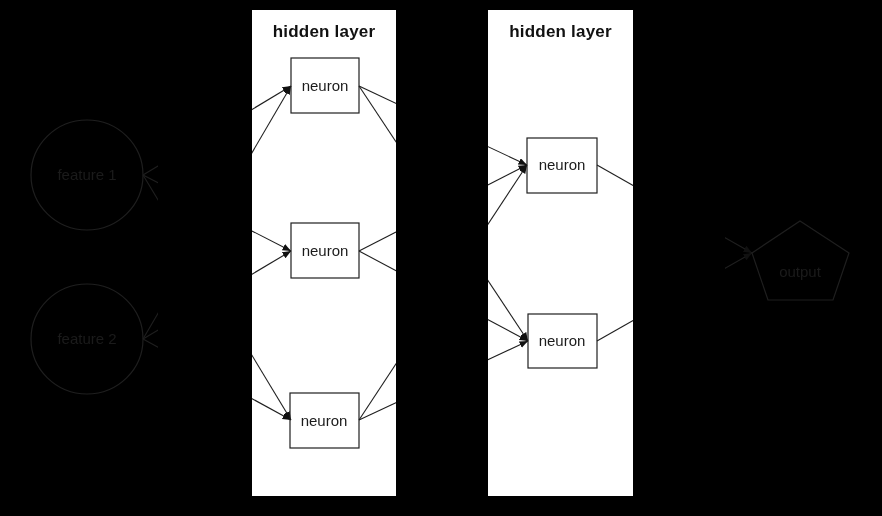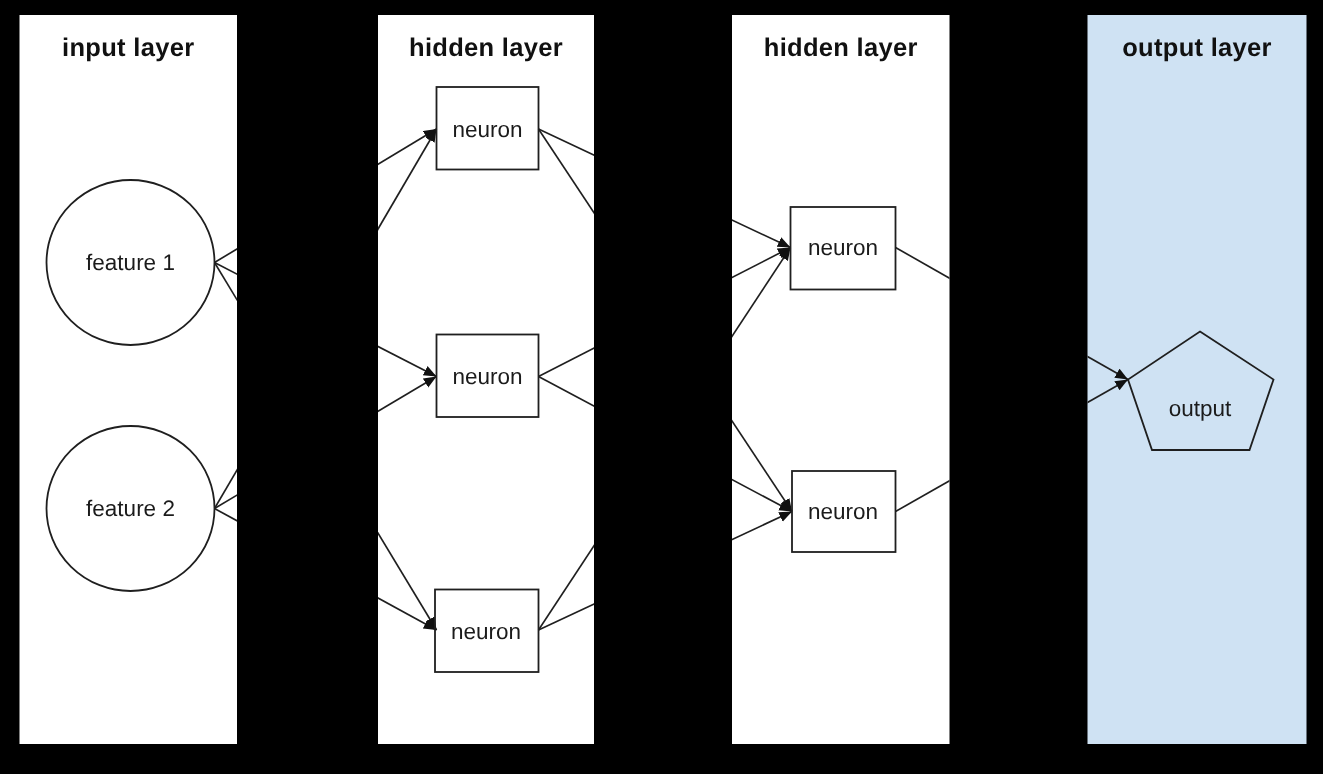--- a/index.html
+++ b/index.html
@@ -43,35 +43,29 @@
     font-size: 15px;
     fill: #1b1b1b;
     text-anchor: middle;
   }
 </style>
 </head>
 <body>
 
 <div class="canvas">
 
-  <div class="column col1">
-    <div class="layer-title">input layer</div>
-  </div>
 
   <div class="column col2">
     <div class="layer-title">hidden layer</div>
   </div>
 
   <div class="column col3">
     <div class="layer-title">hidden layer</div>
   </div>
 
-  <div class="column col4 output-col">
-    <div class="layer-title">output layer</div>
-  </div>
 
   <svg class="net" viewBox="0 0 882 516" xmlns="http://www.w3.org/2000/svg">
     <defs>
       <marker id="arrow" markerUnits="userSpaceOnUse" markerWidth="10" markerHeight="8" refX="8.5" refY="3.5" orient="auto">
         <path d="M0,0 L8.5,3.5 L0,7 Z" fill="#111111"></path>
       </marker>
       <clipPath id="colsClip">
         <rect x="13" y="10" width="145" height="486"></rect>
         <rect x="252" y="10" width="144" height="486"></rect>
         <rect x="488" y="10" width="145" height="486"></rect>

